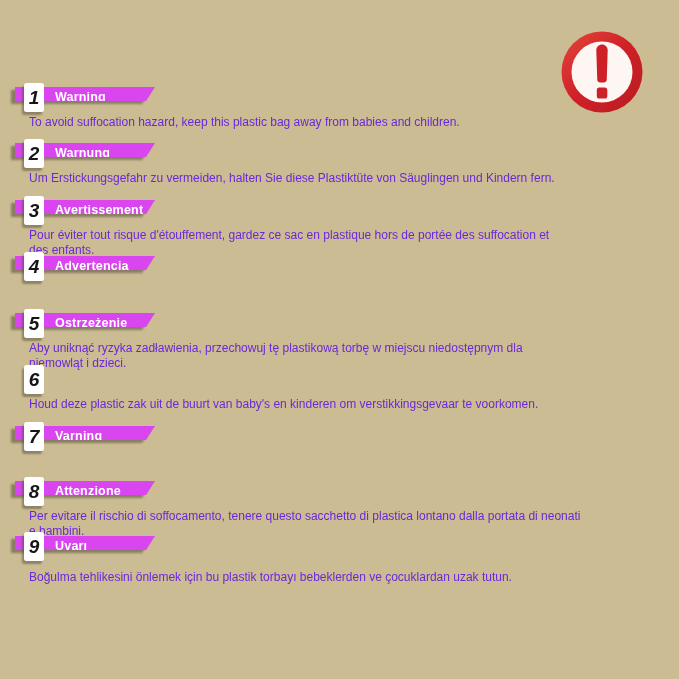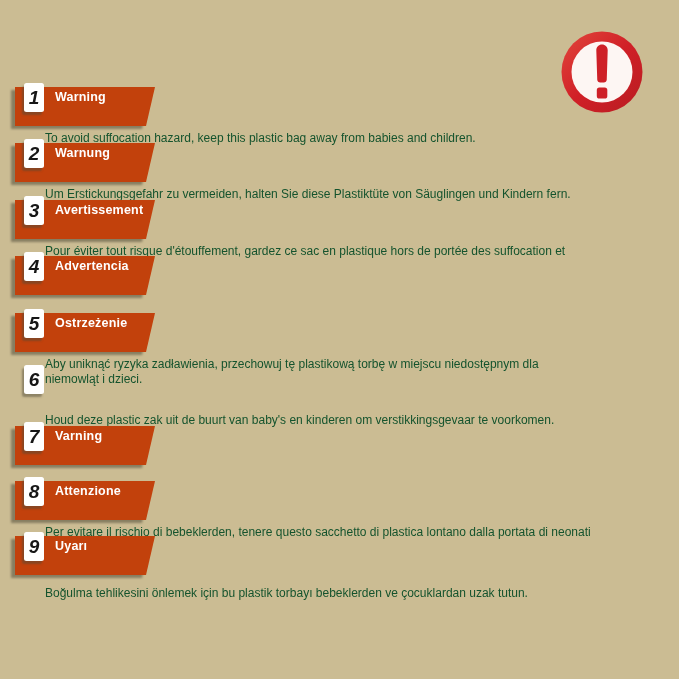--- a/index.html
+++ b/index.html
@@ -41,22 +41,22 @@
 
   .banner-wrap {
     position: absolute;
     left: 15px;
     top: 0;
     filter: drop-shadow(-4px 3px 1px rgba(80, 74, 56, 0.55));
   }
   .banner {
     position: relative;
     width: 140px;
-    height: 39px;
-    background: #c2410c;
+    height: 14px;
+    background: #d946ef;
     clip-path: polygon(0 0, 100% 0, calc(100% - 9px) 100%, 0 100%);
   }
   .banner-title {
     position: absolute;
     left: 40px;
     top: 0;
     line-height: 21px;
     font-size: 12.5px;
     font-weight: bold;
     letter-spacing: 0.2px;
@@ -77,24 +77,24 @@
     justify-content: center;
     font-style: italic;
     font-weight: bold;
     font-size: 19px;
     color: #161616;
   }
   .body-text {
     position: absolute;
     left: 29px;
     top: 28px;
-    margin: 16px;
+    margin: 0;
     font-size: 12px;
     line-height: 15px;
-    color: #14532d;
+    color: #6d28d9;
     white-space: pre-line;
     width: 620px;
   }
   .i9 .body-text { top: 34px; }
 </style>
 </head>
 <body>
 
 <div class="page">
 
@@ -179,21 +179,21 @@
     <div class="num-box">7</div>
   </div>
 
   <div class="item i8">
     <div class="banner-wrap">
       <div class="banner">
         <span class="banner-title">Attenzione</span>
       </div>
     </div>
     <div class="num-box">8</div>
-    <p class="body-text">Per evitare il rischio di bebeklerden, tenere questo sacchetto di plastica lontano dalla portata di neonati
+    <p class="body-text">Per evitare il rischio di soffocamento, tenere questo sacchetto di plastica lontano dalla portata di neonati
 e bambini.</p>
   </div>
 
   <div class="item i9">
     <div class="banner-wrap">
       <div class="banner">
         <span class="banner-title">Uyarı</span>
       </div>
     </div>
     <div class="num-box">9</div>

